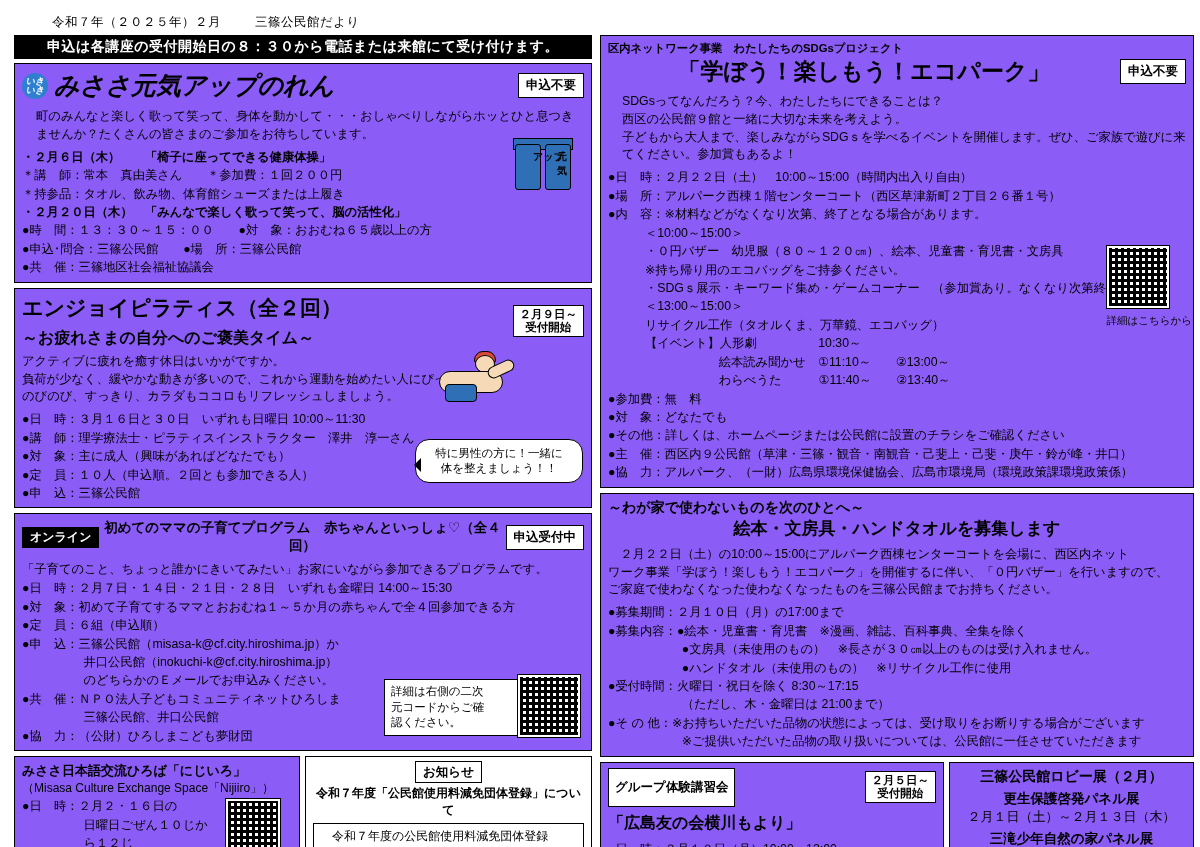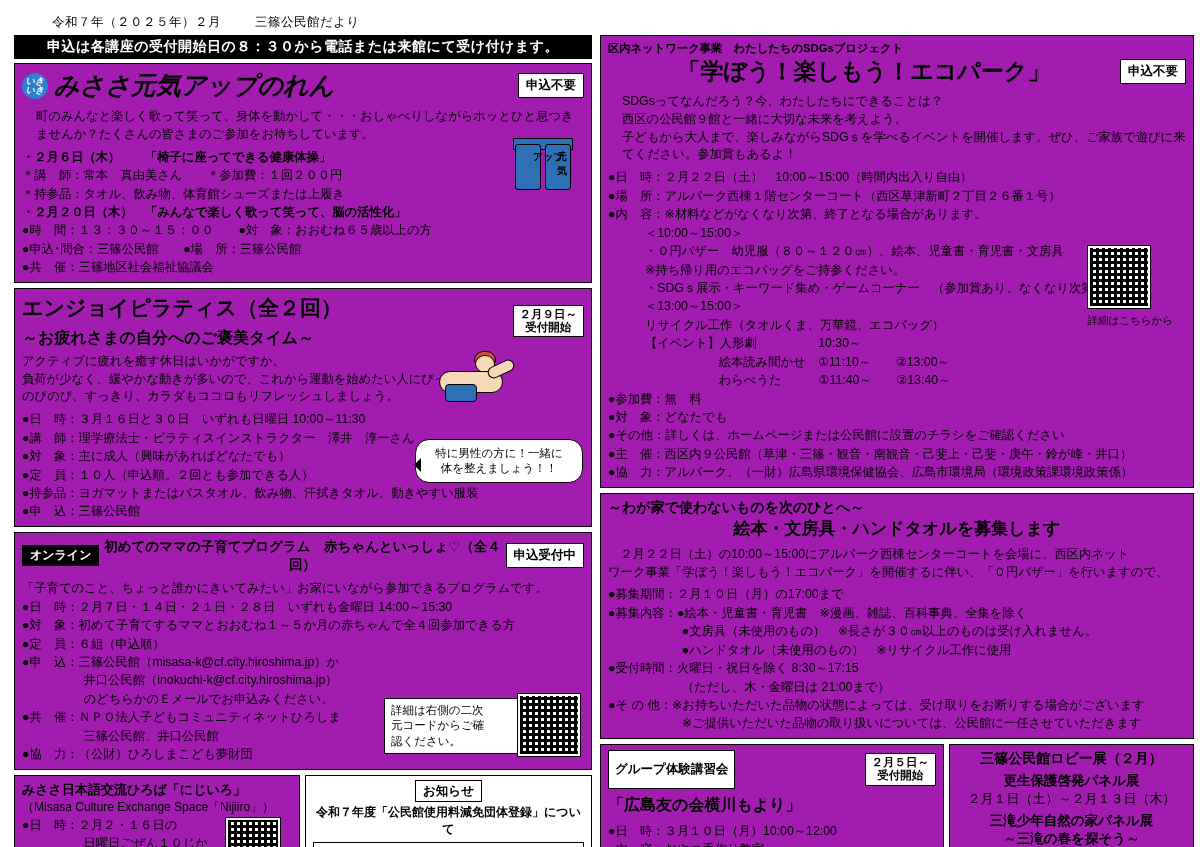--- a/index.html
+++ b/index.html
@@ -8,21 +8,21 @@
   .hdr-line{font-size:12.5px;margin:6px 0 4px 38px;letter-spacing:.5px;}
   .hdr-line .sp{display:inline-block;width:26px;}
   .cols{display:flex;gap:8px;align-items:flex-start;}
   .col{width:580px;}
   .colL{width:578px;}
   .colR{width:596px;}
 
   .banner{background:#000;color:#fff;font-weight:bold;font-size:14px;text-align:center;padding:3px 0;letter-spacing:.5px;}
 
   .box{border:1.5px solid #000;margin-bottom:5px;padding:5px 7px;box-sizing:border-box;}
-  .box.blue{background:#a21caf;}
+  .box.blue{background:#8b5cf6;}
   .box.plain{background:#fff;}
 
   .title-row{display:flex;align-items:center;justify-content:space-between;}
   .big-title{font-size:25px;font-weight:bold;letter-spacing:0px;}
   .mid-title{font-size:21px;font-weight:bold;}
   .sub-title{font-size:16px;font-weight:bold;}
 
   .tag{border:1.5px solid #000;background:#fff;font-size:12.5px;font-weight:bold;padding:3px 7px;white-space:nowrap;}
   .tag.two{line-height:1.15;text-align:center;font-size:11.5px;padding:2px 6px;}
 
@@ -131,21 +131,20 @@
             <div>受付開始</div>
           </div>
         </div>
         <div class="body-txt mt4">アクティブに疲れを癒す休日はいかがですか。</div>
         <div class="body-txt">負荷が少なく、緩やかな動きが多いので、これから運動を始めたい人にぴったり。</div>
         <div class="body-txt">のびのび、すっきり、カラダもココロもリフレッシュしましょう。</div>
         <div class="li mt4">●日　時：３月１６日と３０日　いずれも日曜日 10:00～11:30</div>
         <div class="li">●講　師：理学療法士・ピラティスインストラクター　澤井　淳一さん</div>
         <div class="li">●対　象：主に成人（興味があればどなたでも）</div>
         <div class="li">●定　員：１０人（申込順。２回とも参加できる人）</div>
-        <div class="li">●持参品：ヨガマットまたはバスタオル、飲み物、汗拭きタオル、動きやすい服装</div>
         <div class="li">●申　込：三篠公民館</div>
 
         <div style="position:absolute;right:70px;top:62px;">
           <div class="swim">
             <div class="cap"></div>
               <div class="head"></div>
               <div class="body"></div>
               <div class="trunk"></div>
               <div class="arm"></div>
           </div>
@@ -241,31 +240,32 @@
         <div class="li">　　　リサイクル工作（タオルくま、万華鏡、エコバッグ）</div>
         <div class="li">　　　【イベント】人形劇　　　　　10:30～</div>
         <div class="li">　　　　　　　　　絵本読み聞かせ　①11:10～　　②13:00～</div>
         <div class="li">　　　　　　　　　わらべうた　　　①11:40～　　②13:40～</div>
         <div class="li">●参加費：無　料</div>
         <div class="li">●対　象：どなたでも</div>
         <div class="li">●その他：詳しくは、ホームページまたは公民館に設置のチラシをご確認ください</div>
         <div class="li">●主　催：西区内９公民館（草津・三篠・観音・南観音・己斐上・己斐・庚午・鈴が峰・井口）</div>
         <div class="li">●協　力：アルパーク、（一財）広島県環境保健協会、広島市環境局（環境政策課環境政策係）</div>
 
-        <div style="position:absolute;right:20px;top:210px;text-align:left;font-family:Liberation Mono, monospace;">
+        <div style="position:absolute;right:1px;top:210px;text-align:left;font-family:Liberation Mono, monospace;">
           <div class="qr"></div>
           <div class="xsmall mt2">詳細はこちらから</div>
         </div>
       </div>
 
       <div class="box blue">
         <div class="bold" style="font-size:14px;">～わが家で使わないものを次のひとへ～</div>
         <div class="bold center" style="font-size:17px;">絵本・文房具・ハンドタオルを募集します</div>
         <div class="body-txt mt2">　２月２２日（土）の10:00～15:00にアルパーク西棟センターコートを会場に、西区内ネット</div>
         <div class="body-txt">ワーク事業「学ぼう！楽しもう！エコパーク」を開催するに伴い、「０円バザー」を行いますので、</div>
+        <div class="body-txt">ご家庭で使わなくなった使わなくなったものを三篠公民館までお持ちください。</div>
         <div class="li mt4">●募集期間：２月１０日（月）の17:00まで</div>
         <div class="li">●募集内容：●絵本・児童書・育児書　※漫画、雑誌、百科事典、全集を除く</div>
         <div class="li">　　　　　　●文房具（未使用のもの）　※長さが３０㎝以上のものは受け入れません。</div>
         <div class="li">　　　　　　●ハンドタオル（未使用のもの）　※リサイクル工作に使用</div>
         <div class="li">●受付時間：火曜日・祝日を除く 8:30～17:15</div>
         <div class="li">　　　　　　（ただし、木・金曜日は 21:00まで）</div>
         <div class="li">●そ の 他：※お持ちいただいた品物の状態によっては、受け取りをお断りする場合がございます</div>
         <div class="li">　　　　　　※ご提供いただいた品物の取り扱いについては、公民館に一任させていただきます</div>
       </div>
 

